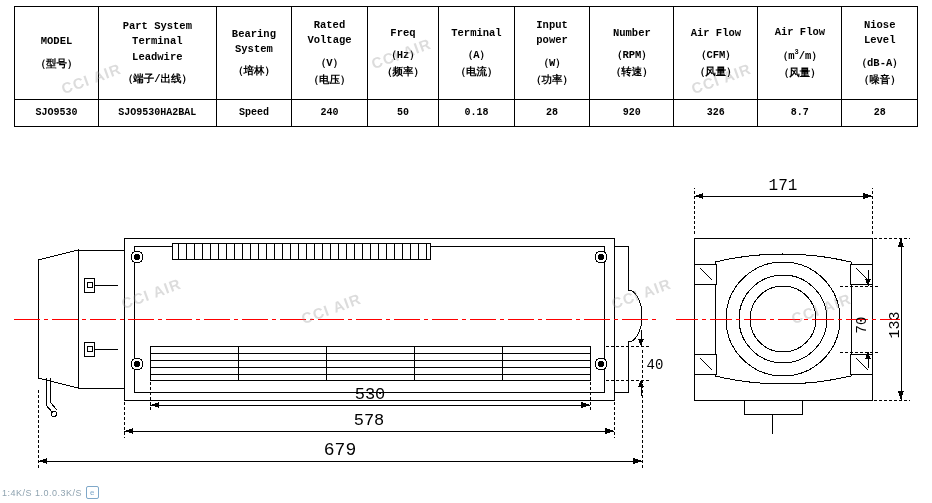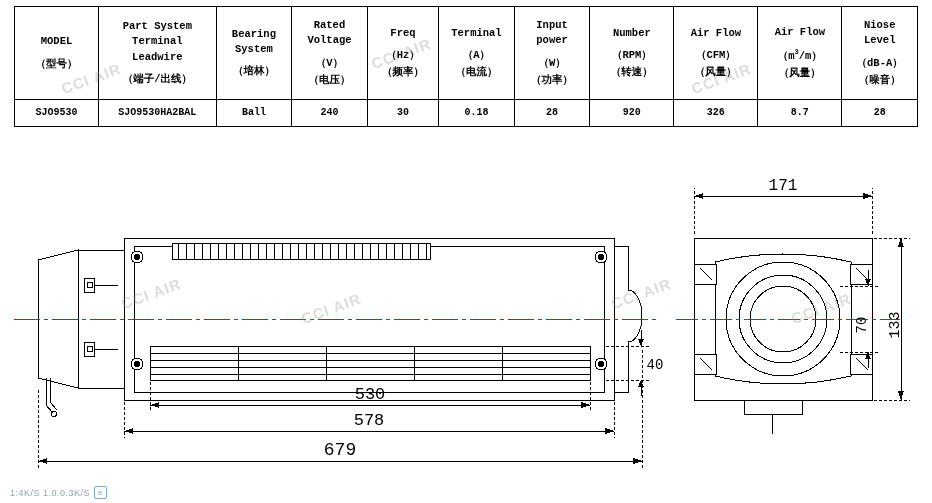--- a/index.html
+++ b/index.html
@@ -74,21 +74,21 @@
   .wm2 { left: 370px; top: 45px; }
   .wm3 { left: 690px; top: 70px; }
   .wm4 { left: 120px; top: 285px; }
   .wm5 { left: 300px; top: 300px; }
   .wm6 { left: 610px; top: 285px; }
   .wm7 { left: 790px; top: 300px; }
 
   
   #corner-tag {
     position: absolute;
-    left: 10px;
+    left: 2px;
     bottom: 4px;
     font-family: "Liberation Sans", sans-serif;
     font-size: 9px;
     color: #8fa3b0;
     letter-spacing: 0.5px;
     display: flex;
     align-items: center;
     gap: 4px;
   }
   #corner-tag .badge {
@@ -181,23 +181,23 @@
 Level</span>
         <span class="hdr-unit">（dB-A）</span>
         <span class="hdr-cn">（噪音）</span>
       </td>
     </tr>
   </thead>
   <tbody>
     <tr>
       <td>SJO9530</td>
       <td>SJO9530HA2BAL</td>
-      <td>Ball</td>
+      <td>Speed</td>
       <td>240</td>
-      <td>30</td>
+      <td>50</td>
       <td>0.18</td>
       <td>28</td>
       <td>920</td>
       <td>326</td>
       <td>8.7</td>
       <td>28</td>
     </tr>
   </tbody>
 </table>
 

